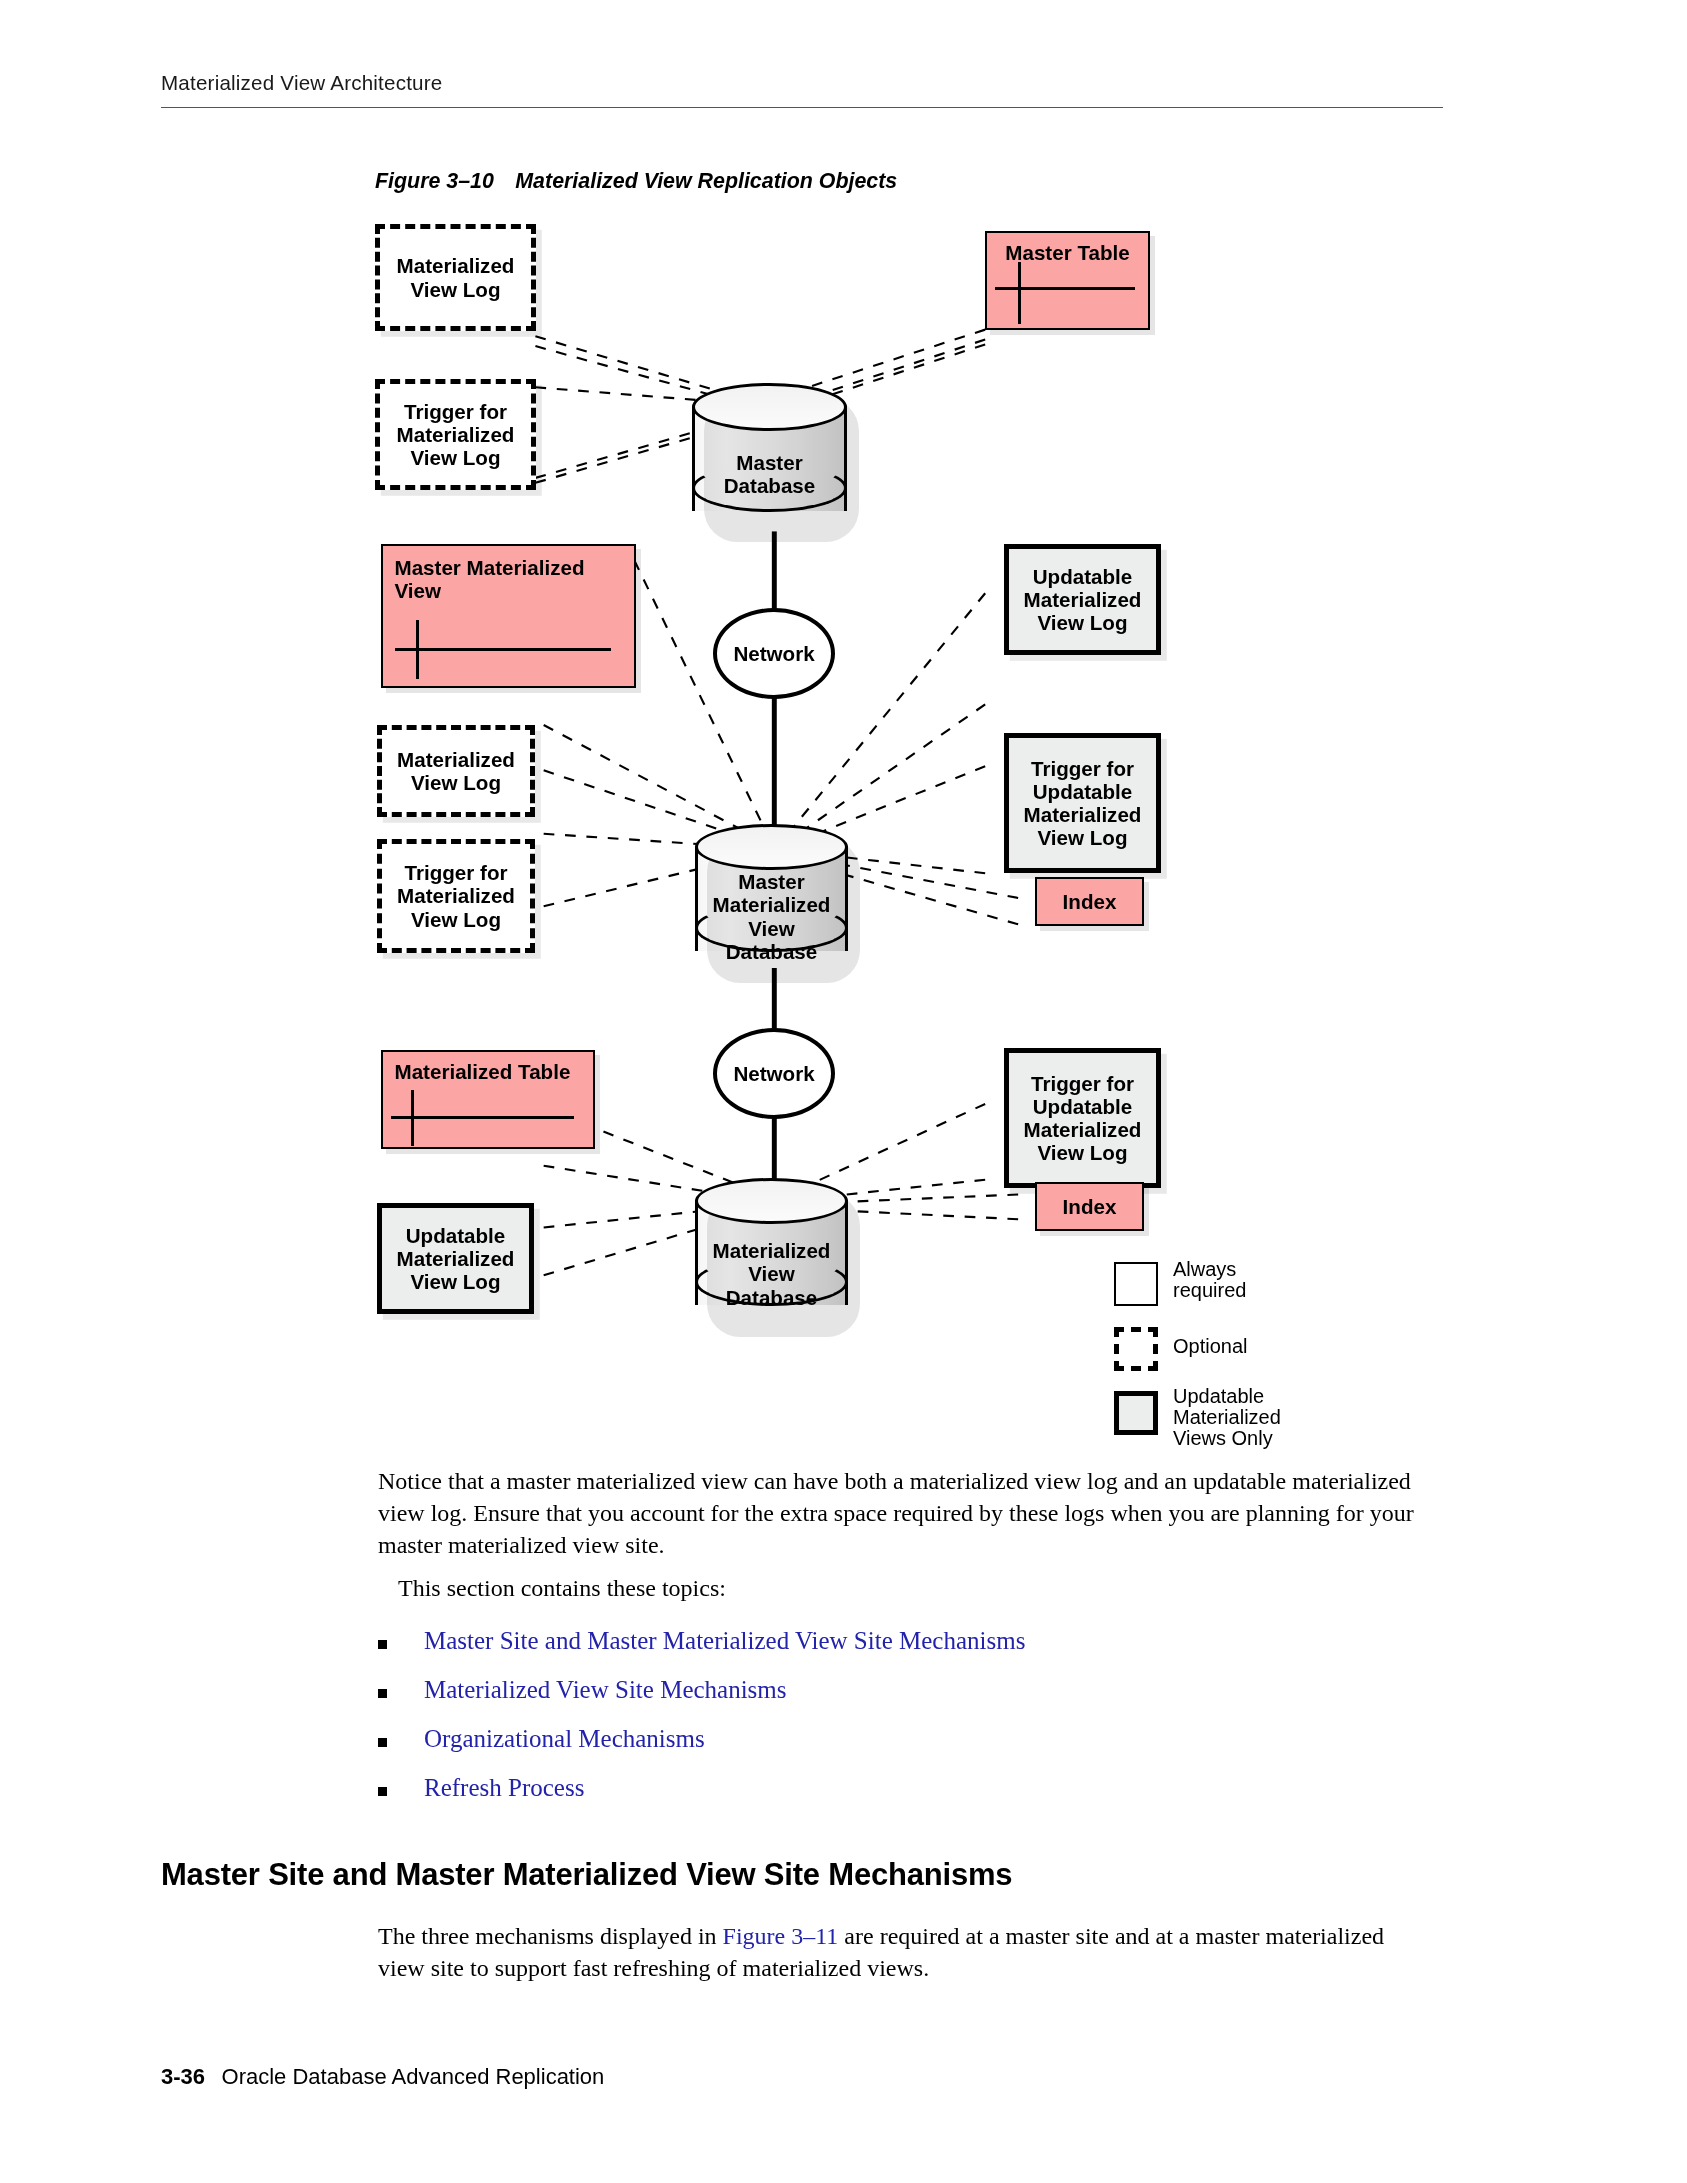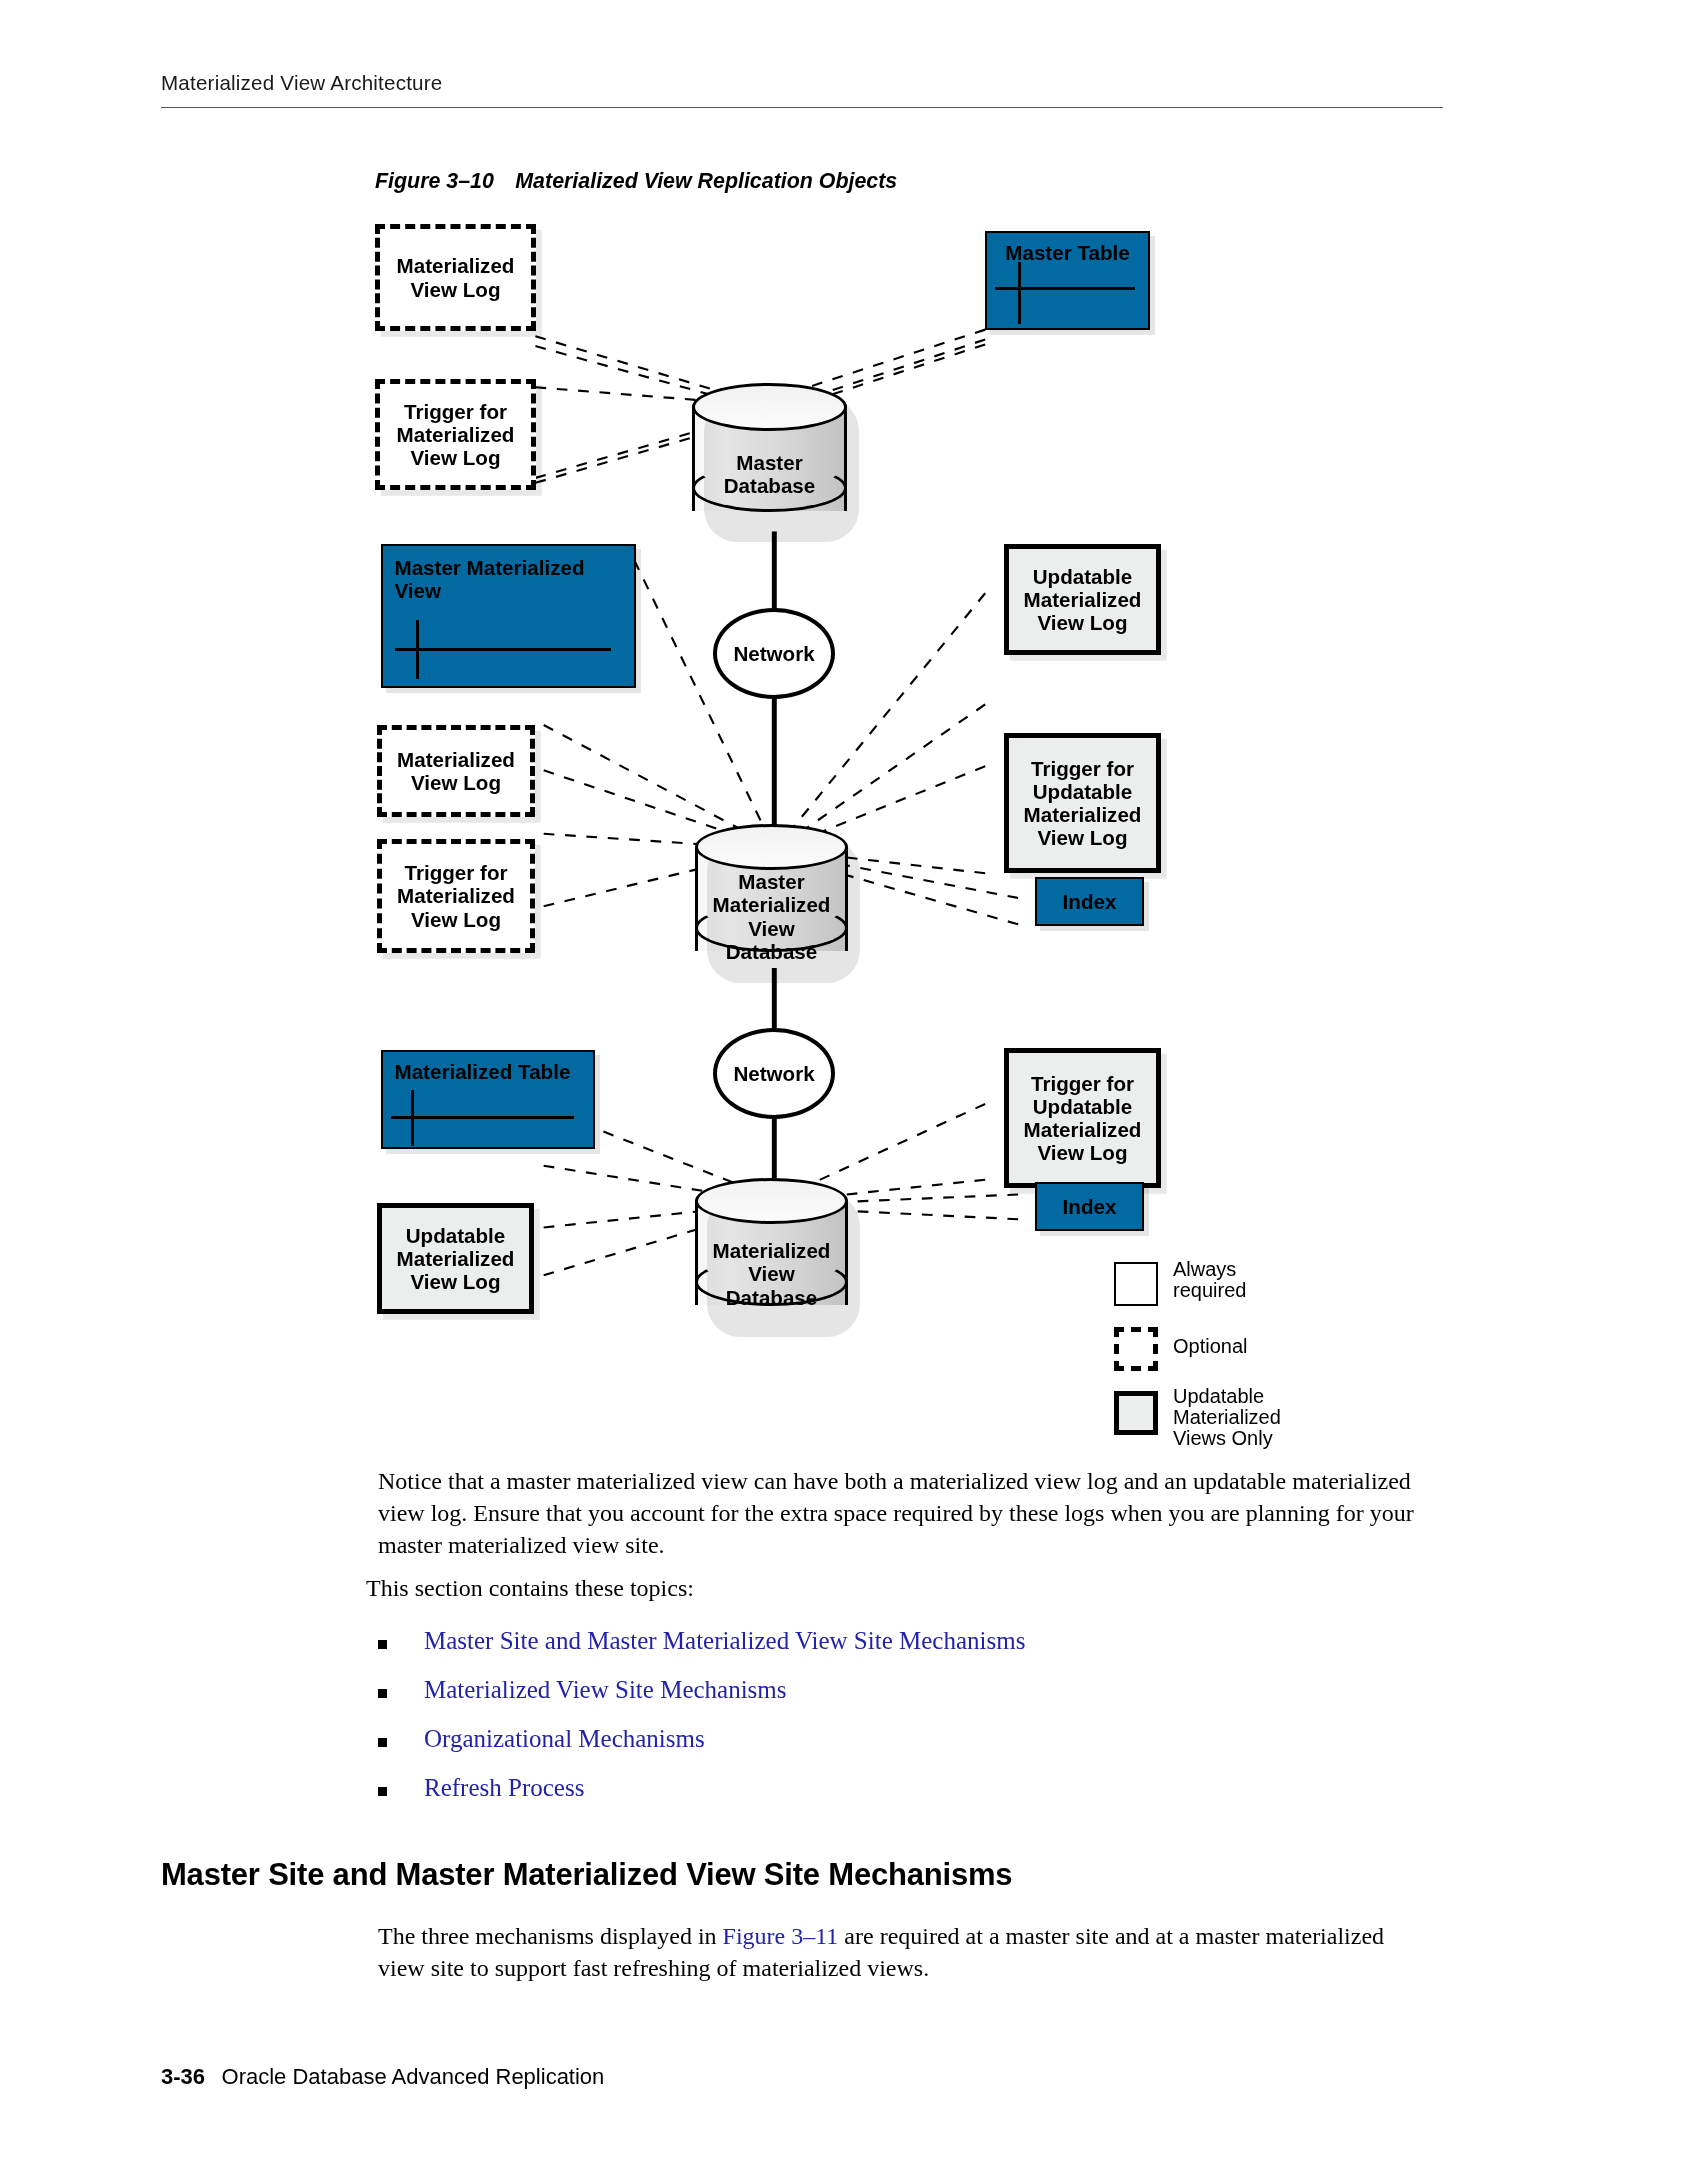--- a/index.html
+++ b/index.html
@@ -55,21 +55,21 @@
     box-sizing: border-box;
     font-family: "Liberation Sans", sans-serif;
     font-weight: bold;
     color: #000;
     z-index: 3;
   }
 
   
   .box-solid {
     border: 2.5px solid #000;
-    background: #0369a1;
+    background: #fca5a5;
     box-shadow: 5px 5px 0 rgba(0,0,0,0.10);
   }
   
   .box-dashed {
     border: 5.8px dashed #000;
     background: #fff;
     box-shadow: 5.8px 5.8px 0 rgba(0,0,0,0.09);
   }
   
   .box-thick {
@@ -153,21 +153,21 @@
 
   
   .para {
     position: absolute;
     font-family: "Liberation Serif", serif;
     font-size: 24px;
     line-height: 1.335;
     color: #000;
   }
   #para-notice { left: 378px; top: 1465px; width: 1042px; }
-  #para-topics { left: 366px; top: 1572px; width: 989px; }
+  #para-topics { left: 398px; top: 1572px; width: 989px; }
 
   #topic-list { position: absolute; left: 378px; top: 1627px; width: 1071px; }
   .topic-item { position: relative; height: 49px; }
   .topic-bullet {
     position: absolute; left: 0; top: 13px;
     width: 9px; height: 9px; background: #000;
   }
   .topic-link {
     position: absolute; left: 46px; top: 0;
     font-family: "Liberation Serif", serif;

